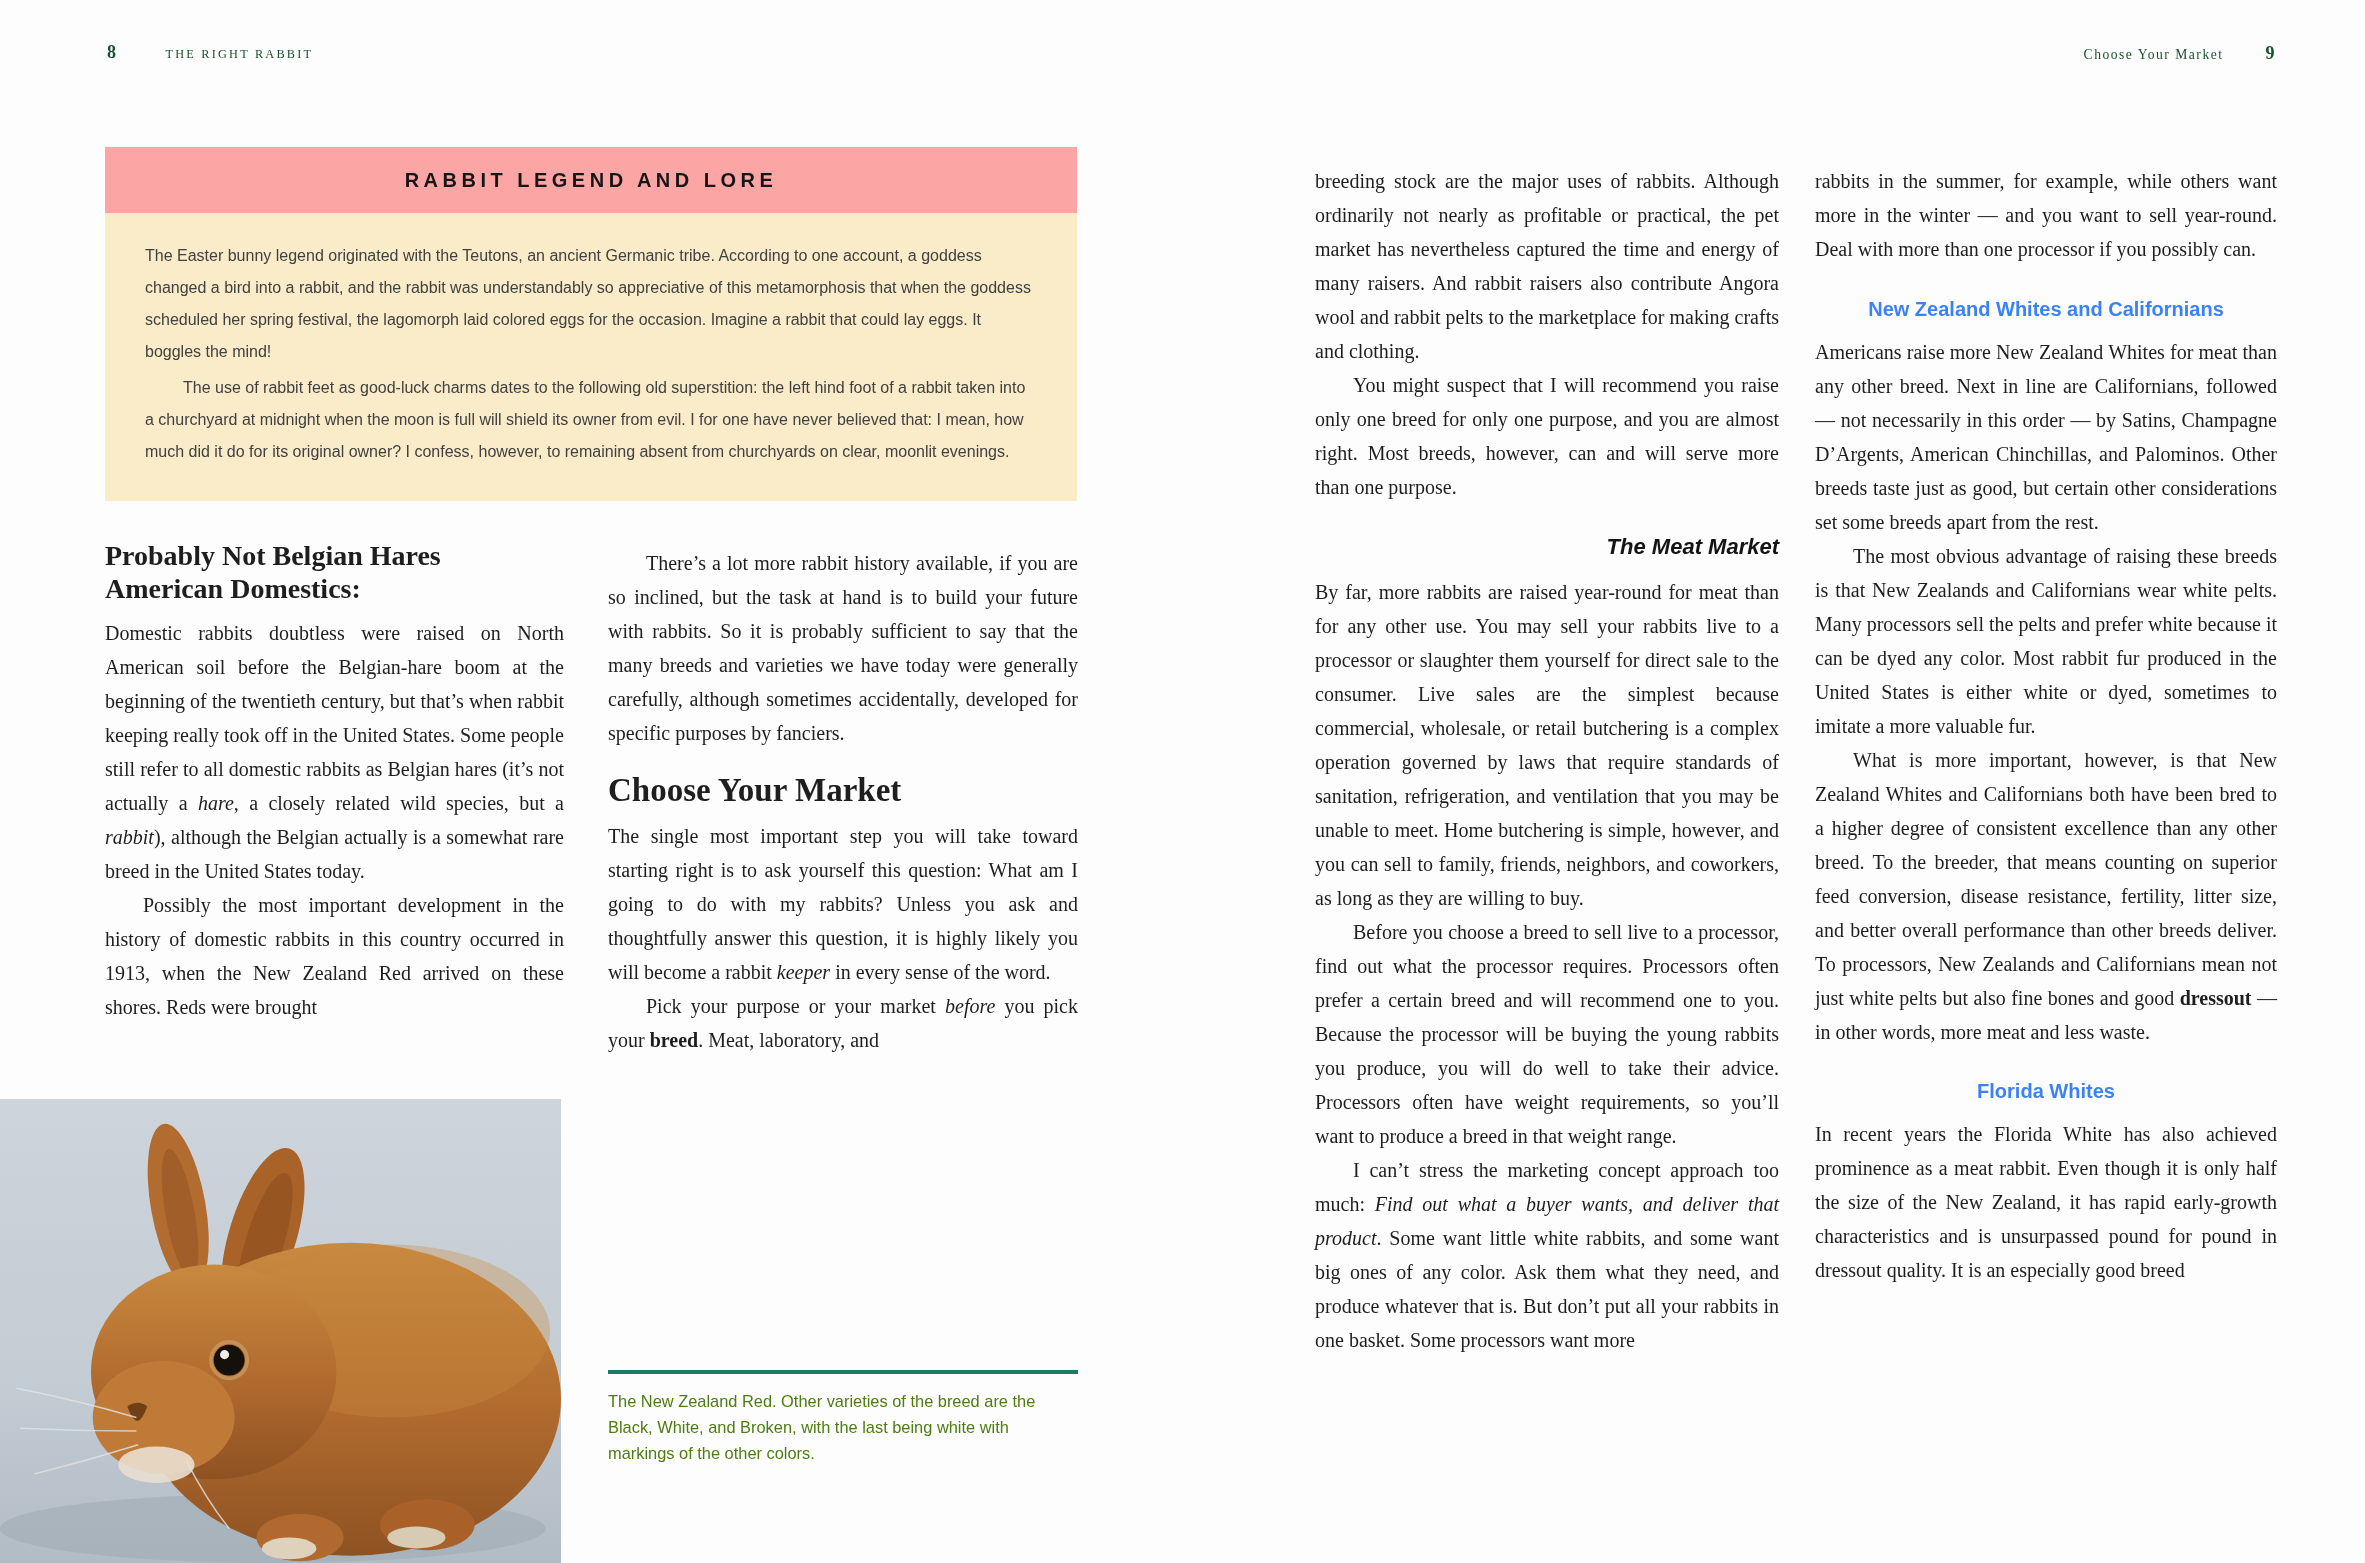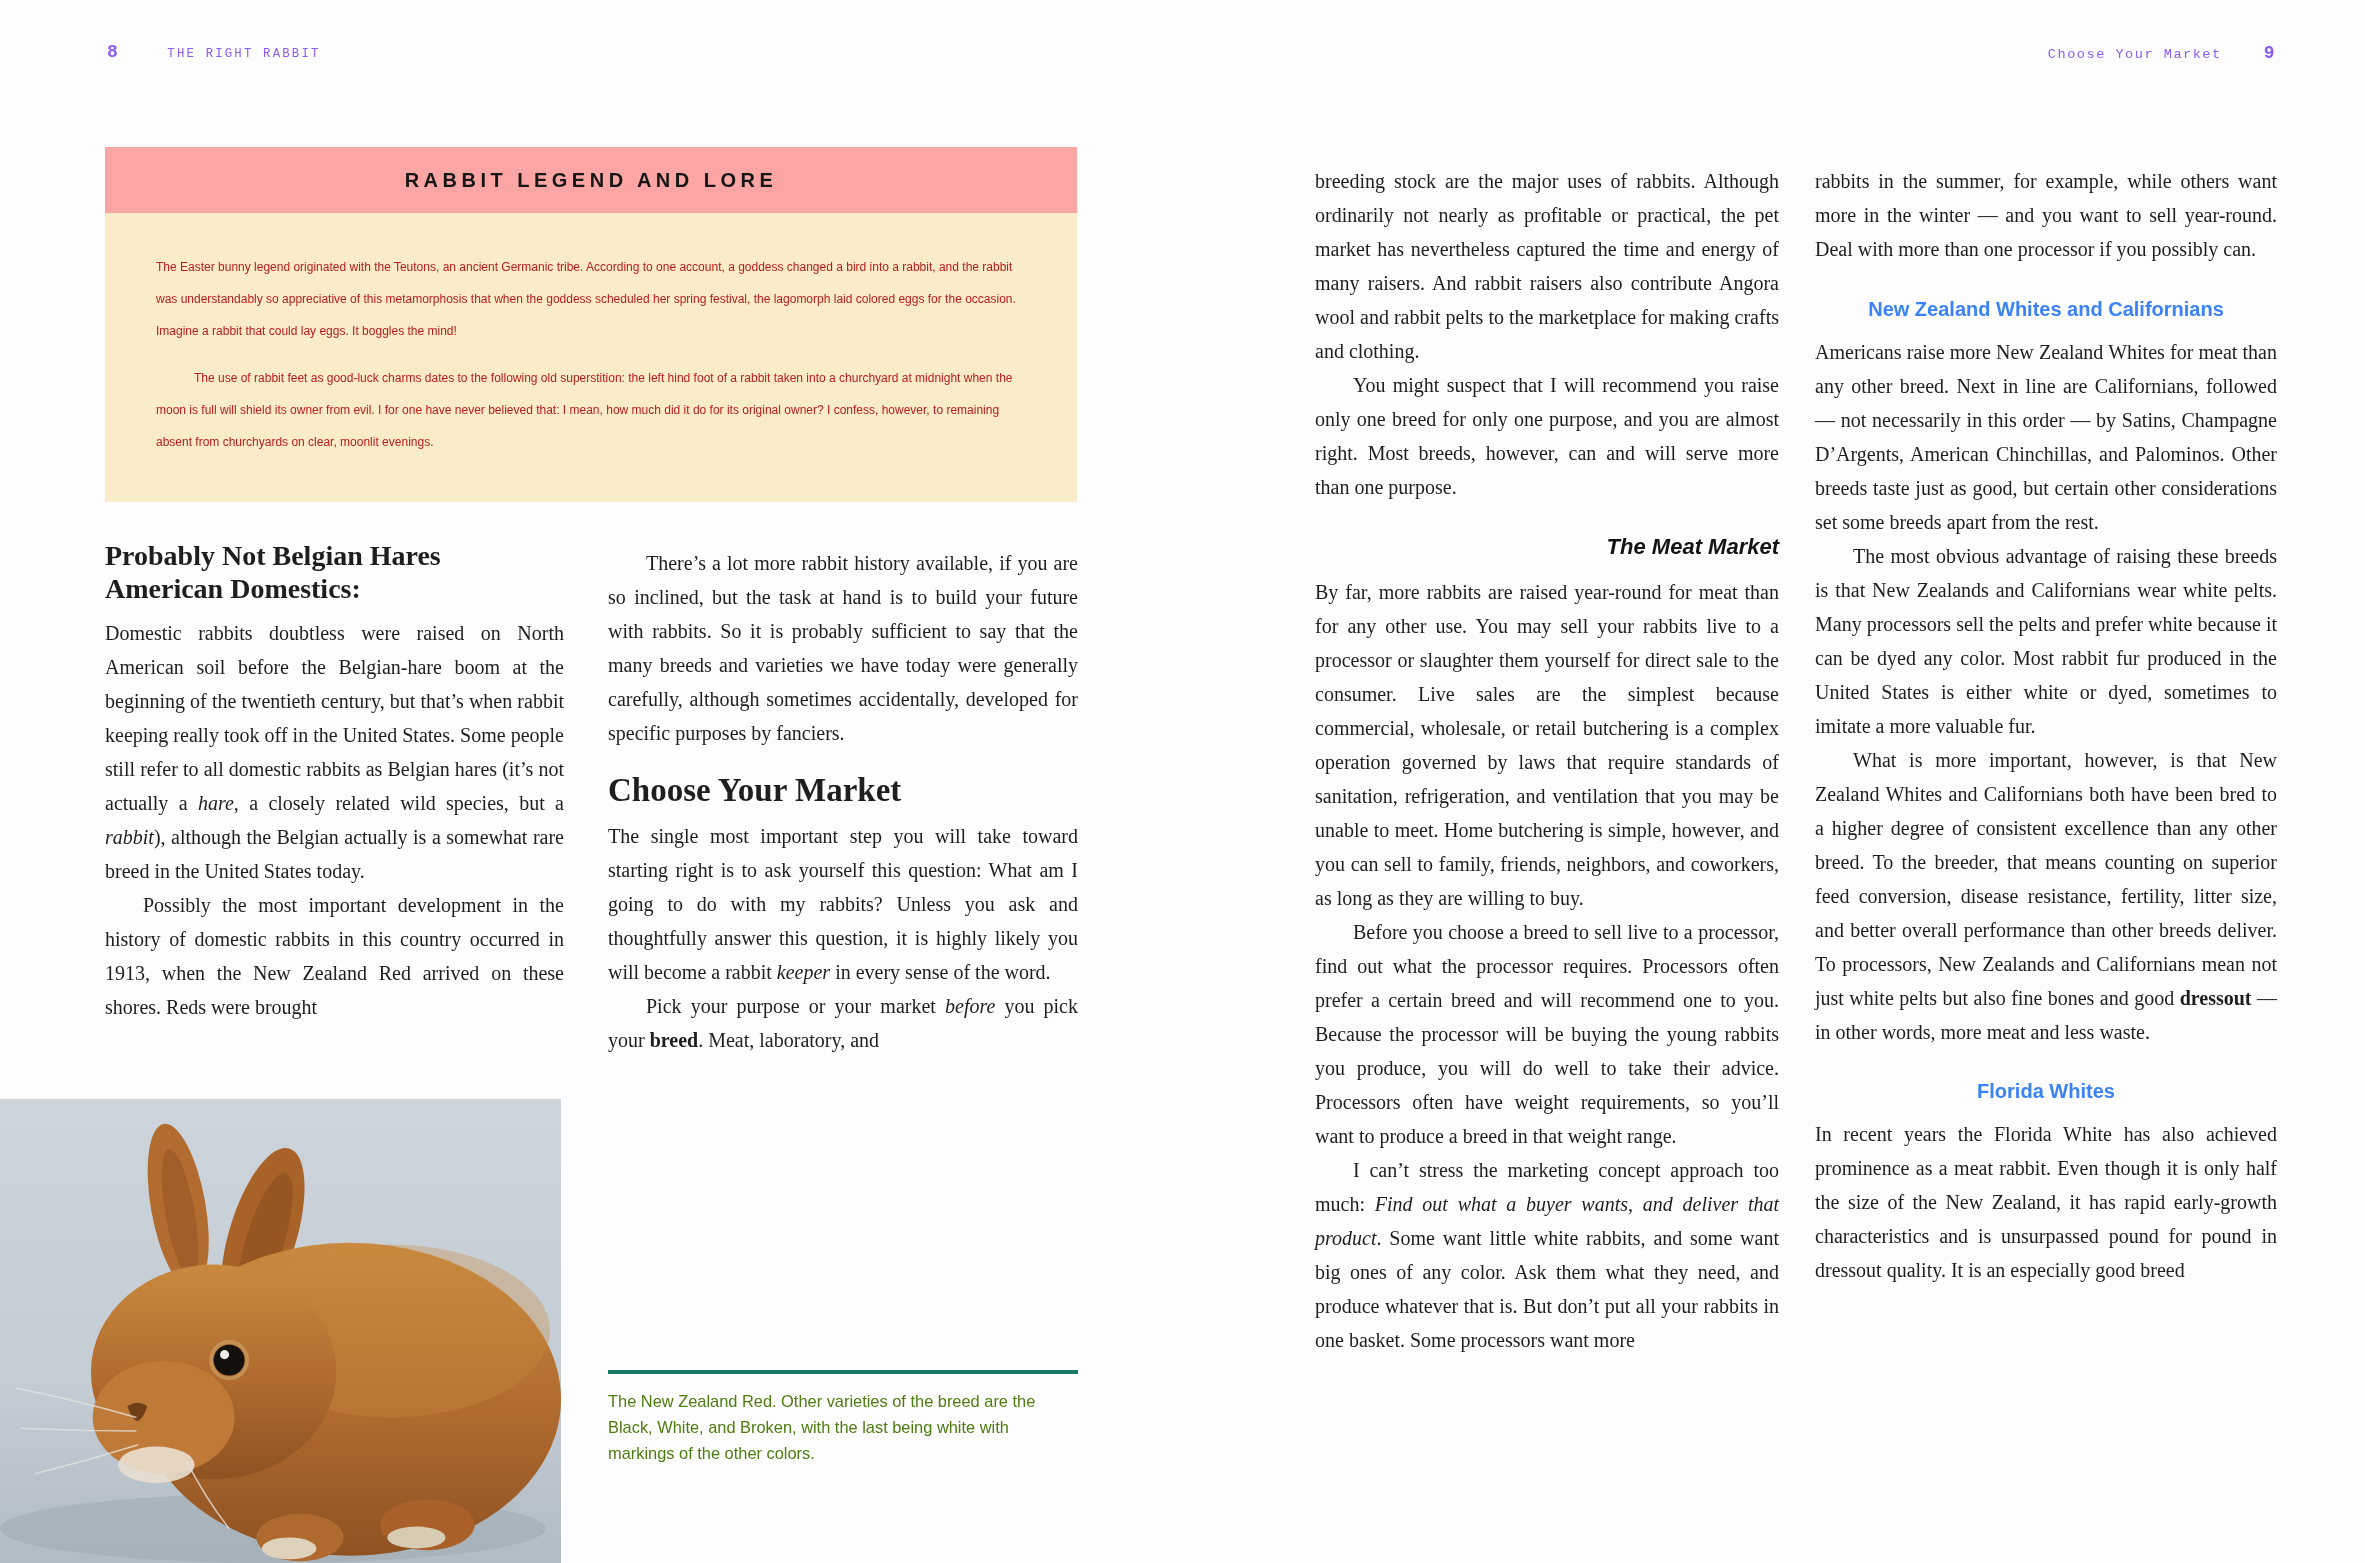--- a/index.html
+++ b/index.html
@@ -1,33 +1,33 @@
 <!DOCTYPE html>
 <html style="font-size:14.6px"><head>
 <meta charset="utf-8">
 <style>
   html,body{margin:0;padding:0;background:#ffffff;}
   .spread{position:relative;width:2366px;height:1563px;background:#fdfdfd;
           font-family:"Liberation Serif",serif;color:#1c1c1c;overflow:hidden;}
 
   
-  .rh{position:absolute;top:42px;font-family:Liberation Mono, monospace;color:#8b5cf6;}
+  .rh{position:absolute;top:42px;font-family:Liberation Serif, serif;color:#14532d;}
   .rh-left{left:107px;}
   .rh-right{right:91px;display:flex;align-items:baseline;gap:42px;top:43px;}
   .pgnum{font-weight:bold;font-size:18px;letter-spacing:0.5px;}
   .rh-title{font-size:12.3px;letter-spacing:2.2px;margin-left:49px;}
   .rh-title-r{font-size:13.6px;letter-spacing:1.5px;}
 
   
   .legend{position:absolute;left:105px;top:147px;width:972px;}
   .legend-banner{background:#fca5a5;height:66px;display:flex;align-items:center;justify-content:center;}
   .legend-banner span{font-family:"Liberation Sans",sans-serif;font-weight:bold;font-size:20px;
                       letter-spacing:4.5px;color:#161616;}
   .legend-body{background:#fbecc9;padding:23px 36px 29px 36px;}
-  .sans-p{font-family:"Liberation Sans",sans-serif;font-size:12px;line-height:32px;color:#b91c1c;margin:15px;}
+  .sans-p{font-family:"Liberation Sans",sans-serif;font-size:16px;line-height:32px;color:#404040;margin:4px;}
 
   
   .col{position:absolute;text-align:justify;font-size:20px;line-height:34px;color:#1e1e1e;}
   .col p{margin:0;}
   p.ind{text-indent:38px;}
   .h-main{font-size:28px;line-height:33px;font-weight:bold;margin:0 0 11px 0;text-align:left;}
   .h-market{font-size:33px;line-height:36px;font-weight:bold;margin:22px 0 11px 0;text-align:left;}
   .h-sansital{font-family:"Liberation Sans",sans-serif;font-style:italic;font-weight:bold;
               font-size:22px;margin:25.5px 0 11px 0;text-align:right;color:#141414;}
   .h-sans{font-family:"Liberation Sans",sans-serif;font-weight:bold;font-size:20px;

